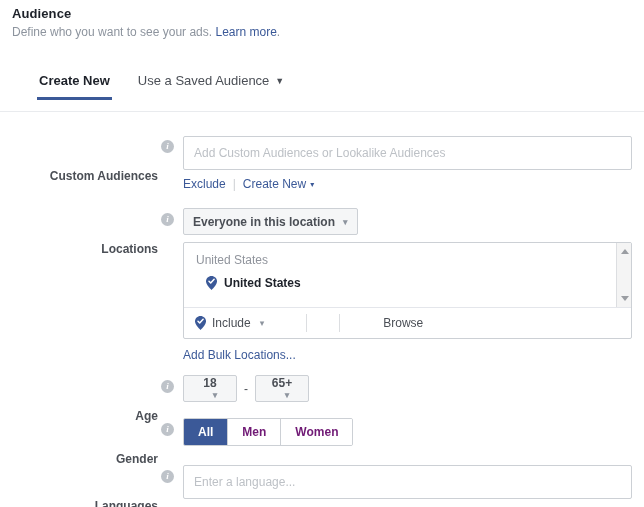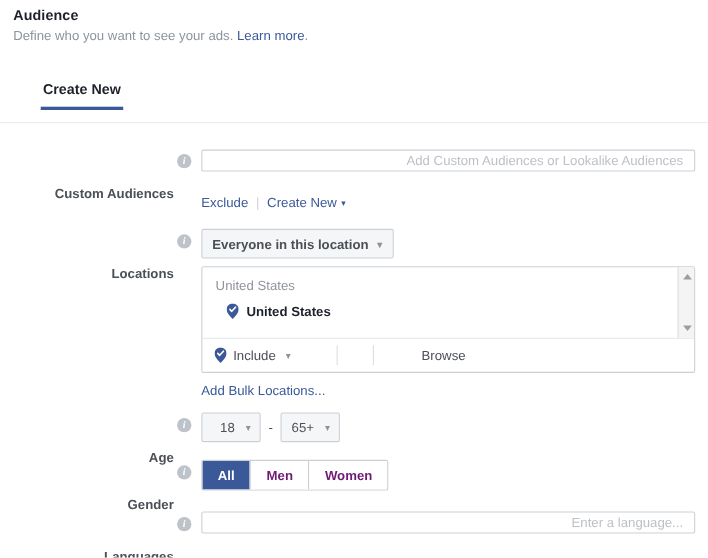--- a/index.html
+++ b/index.html
@@ -45,23 +45,23 @@
   .info {
     position: absolute; left: 161px; width: 13px; height: 13px; border-radius: 50%;
     background: #bec3c9; color: #fff; font-size: 9px; font-style: italic;
     font-weight: bold; text-align: center; line-height: 13px;
     font-family: "Liberation Serif", serif; cursor: pointer;
   }
   .field { position: absolute; left: 183px; }
 
   
   .textinput {
-    width: 449px; height: 20px; border: 1px solid #ccd0d5; border-radius: 2px;
+    width: 449px; height: 34px; border: 1px solid #ccd0d5; border-radius: 2px;
     background: #fff; font-size: 12px; color: #90949c; padding: 0 10px;
-    line-height: 32px; font-family: "Liberation Sans", sans-serif; text-align: right;
+    line-height: 32px; font-family: "Liberation Sans", sans-serif;
   }
   .textinput::placeholder { color: #bdc1c6; }
 
   .sublinks { font-size: 12px; color: #3b5998; line-height: 16px; }
   .sublinks .sep { color: #ced0d4; margin: 0 7px; }
   .sublinks .caret { font-size: 8px; margin-left: 4px; position: relative; top: -1px; }
 
   
   .btn-drop {
     display: inline-flex; align-items: center; height: 27px;
@@ -113,24 +113,24 @@
     flex: 1; border: 0; outline: none; font-size: 12px; color: #4b4f56;
     padding: 0 10px; background: transparent; font-family: "Liberation Sans", sans-serif;
     height: 100%;
   }
   .loc-typer::placeholder { color: #bdc1c6; }
   .browse { padding: 0 12px 0 11px; font-size: 12px; color: #4b4f56; cursor: pointer; }
 
   
   .agewrap { display: flex; align-items: center; }
   .agesel {
-    display: inline-flex; align-items: center; justify-content: flex-end;
+    display: inline-flex; align-items: center; justify-content: flex-start;
     height: 27px; min-width: 54px; background: #f5f6f7; border: 1px solid #ccd0d5;
     border-radius: 2px; padding: 0 8px; font-size: 12px; color: #4b4f56;
-    font-weight: normal; cursor: pointer;
+    font-weight: bold; cursor: pointer; flex-direction: column;
   }
   .agesel .caret { margin-left: 10px; font-size: 9px; color: #8d949e; }
   .agedash { margin: 0 7px; color: #4b4f56; font-size: 12px; }
 
   
   .seg { display: inline-flex; border: 1px solid #ccd0d5; border-radius: 2px; overflow: hidden; }
   .seg-btn {
     height: 26px; padding: 0 14px; display: inline-flex; align-items: center;
     font-size: 12px; font-weight: bold; color: #701a75; background: #fff;
     border-left: 1px solid #ccd0d5; cursor: pointer; line-height: 26px;
@@ -148,20 +148,23 @@
     <div class="hdr-sub">
       <span>Define who you want to see your ads.</span>
       <a class="lnk">Learn more</a><span>.</span>
     </div>
   </div>
 
   <div class="tabs">
     <div class="tabrow">
       <div class="tab active">
         <span>Create New</span>
+      </div>
+      <div class="tab">
+        <span>Use a Saved Audience</span><span class="caret">▼</span>
       </div>
     </div>
   </div>
   <div class="tabs-rule"></div>
 
   <div class="row" style="top:136px;">
     <div class="label" style="top:4px;">Custom Audiences</div>
     <div class="info" style="top:4px;">i</div>
     <div class="field" style="top:0;">
       <input class="textinput" type="text" value="" placeholder="Add Custom Audiences or Lookalike Audiences" style="">

